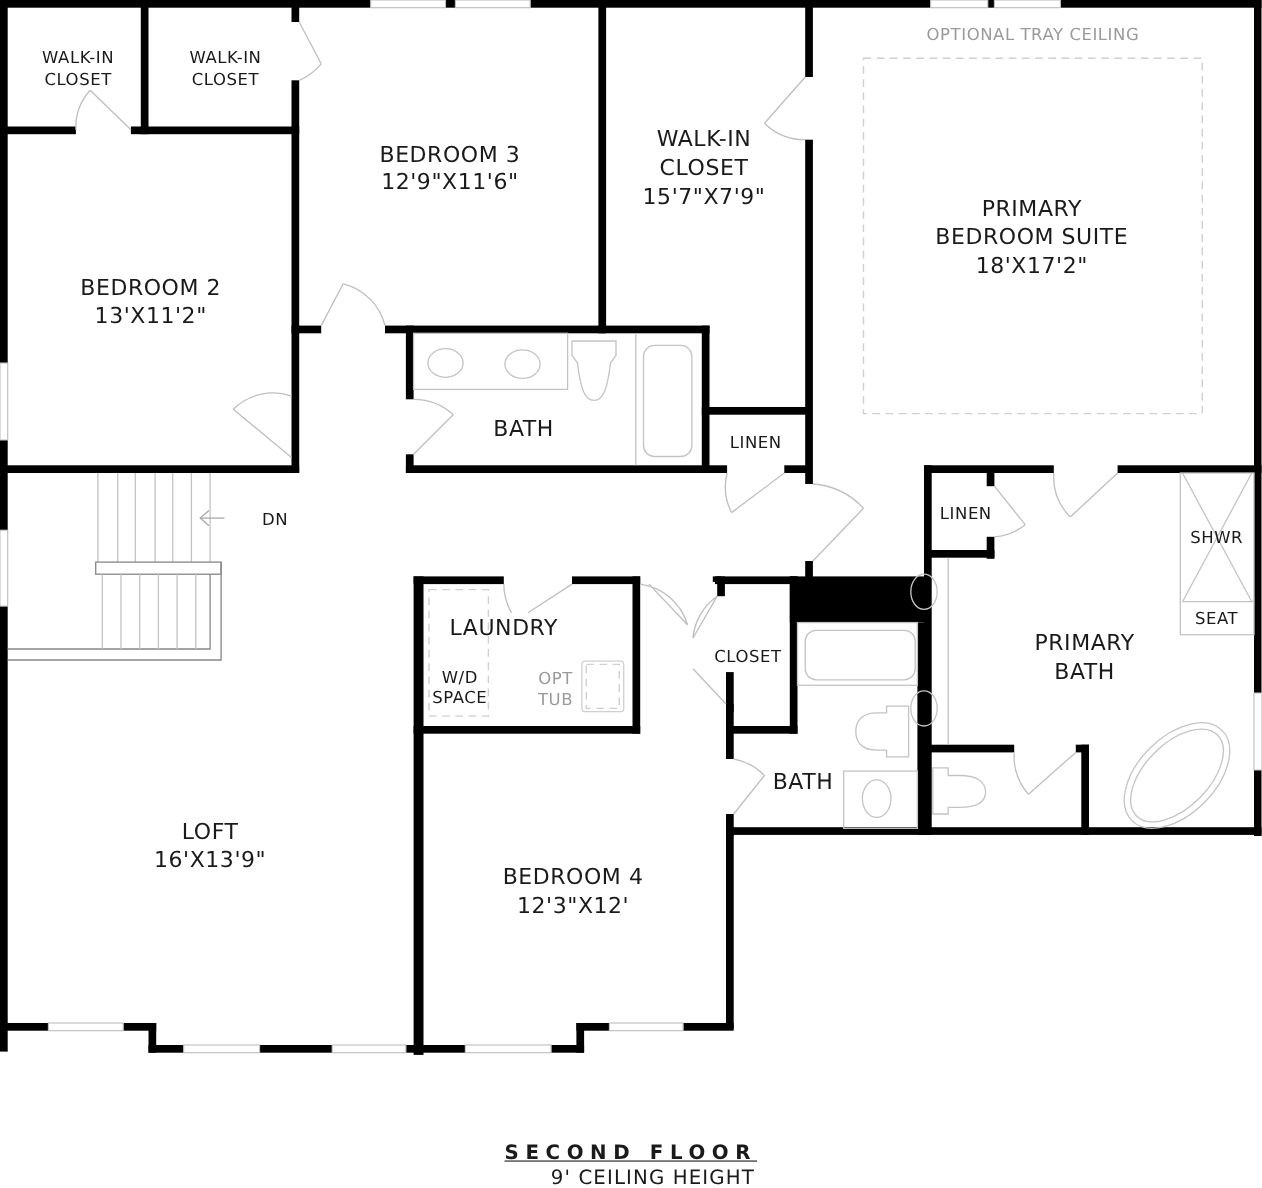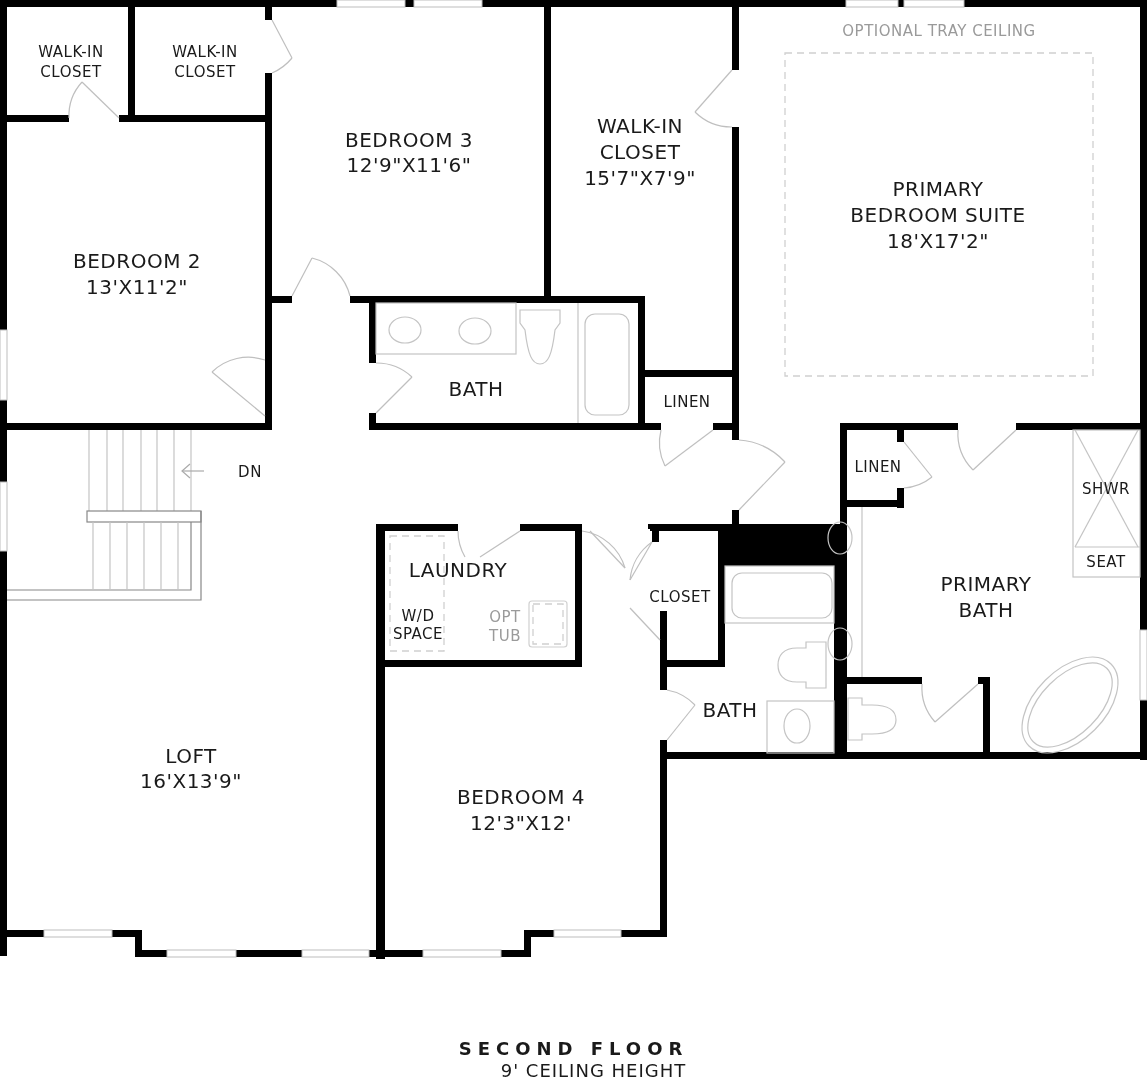--- a/index.html
+++ b/index.html
@@ -8,21 +8,21 @@
   .wall { fill: #000; }
   .win { fill: #fff; stroke: #bdbdbd; stroke-width: 1; }
   .fix { fill: none; stroke: #c4c4c4; stroke-width: 1.2; }
   .dash { fill: none; stroke: #d0d0d0; stroke-width: 1.3; stroke-dasharray: 7 5; }
   .door { fill: none; stroke: #bfbfbf; stroke-width: 1.2; }
   .lbl { fill: #1a1a1a; font-family: "DejaVu Sans", sans-serif; text-anchor: middle; letter-spacing: 0.5px; }
   .lbl-big { font-size: 20px; }
   .lbl-sm { font-size: 15px; }
   .lbl-grey { fill: #9a9a9a; }
   .caption { position: absolute; left: 0; width: 1147px; text-align: center; color: #1a1a1a; font-family: "DejaVu Sans", sans-serif; }
-  .caption-title { top: 1038px; font-size: 18px; font-weight: bold; letter-spacing: 6px; }
+  .caption-title { top: 1038px; font-size: 18px; font-weight: bold; letter-spacing: 6px; text-decoration: underline; }
   .caption-sub { top: 1060px; font-size: 18px; letter-spacing: 1px; margin-left: 20px; }
 </style>
 </head>
 <body>
 
 <svg id="plan" viewBox="0 0 1147 1080" xmlns="http://www.w3.org/2000/svg">
 
   <g>
 
     <rect class="wall" x="0" y="0" width="337" height="7"></rect>

